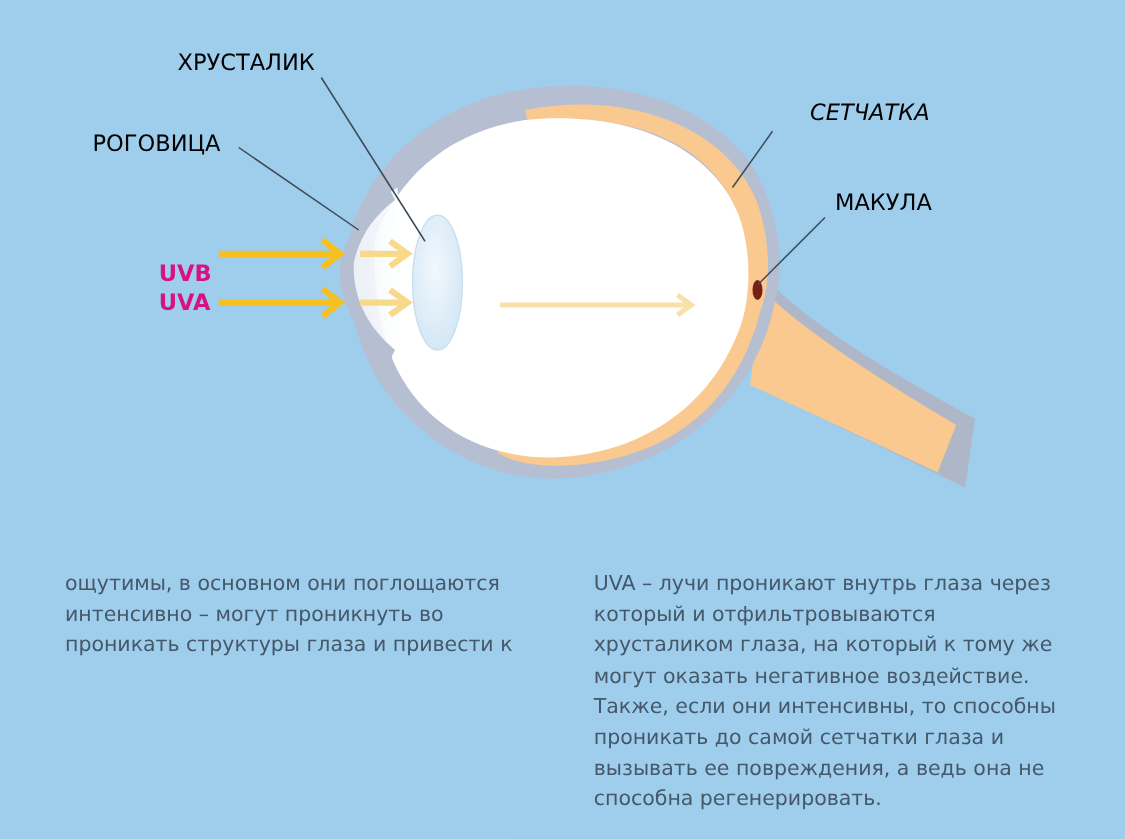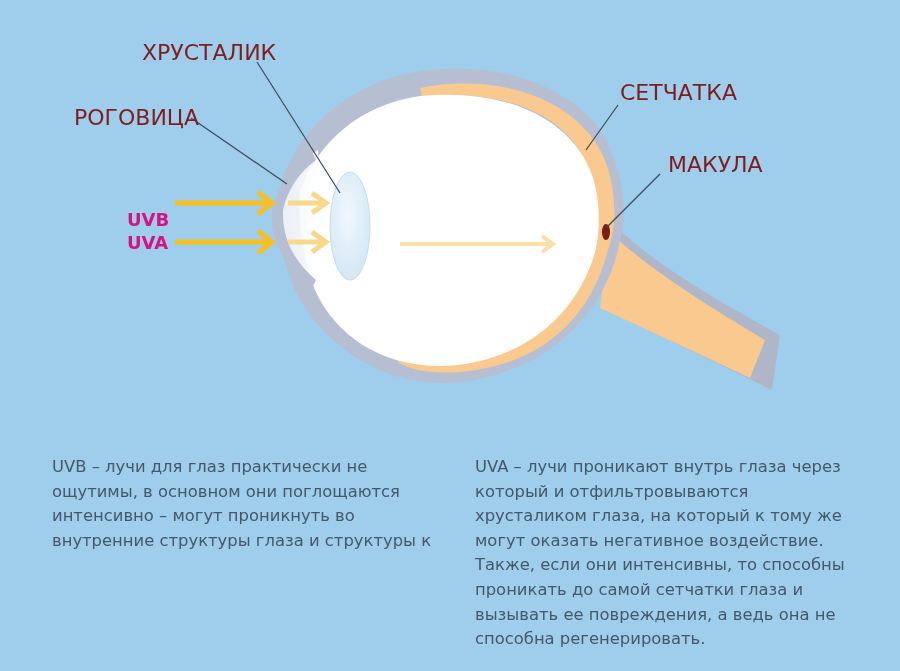--- a/index.html
+++ b/index.html
@@ -5,23 +5,23 @@
     html, body { margin: 0; padding: 0; }
     body {
       width: 900px; height: 671px; overflow: hidden;
       background: #9fcdec;
       font-family: "DejaVu Sans", sans-serif;
       position: relative;
     }
     #diagram { position: absolute; left: 0; top: 0; width: 900px; height: 440px; }
     .label {
       position: absolute;
-      color: #7f1d1d;
+      color: #000000;
       font-family: "DejaVu Sans", sans-serif;
-      font-size: 22px;
+      font-size: 18px;
       letter-spacing: 0px;
       white-space: nowrap;
     }
     .uv-label {
       position: absolute;
       color: #d8137f;
       font-family: "DejaVu Sans", sans-serif;
       font-weight: bold;
       font-size: 18px;
       white-space: nowrap;
@@ -114,31 +114,30 @@
   <g stroke="#3a4a58" stroke-width="1.2">
     <line x1="257" y1="62" x2="340" y2="193"></line>
     <line x1="191" y1="118" x2="287" y2="184"></line>
     <line x1="618" y1="105" x2="586" y2="150"></line>
     <line x1="660" y1="174" x2="606" y2="228"></line>
   </g>
 </svg>
 
 <div class="label" style="left:142px; top:40px;">ХРУСТАЛИК</div>
 <div class="label" style="left:74px; top:105px;">РОГОВИЦА</div>
-<div class="label" style="left:620px; top:80px;">СЕТЧАТКА</div>
+<div class="label" style="left:648px; top:80px;font-style:italic;">СЕТЧАТКА</div>
 <div class="label" style="left:668px; top:152px;">МАКУЛА</div>
 
 <div class="uv-label" style="left:127px; top:181px;margin-top:28px;">UVB</div>
 <div class="uv-label" style="left:127px; top:232px;">UVA</div>
 
 <div class="desc" style="left:52px; top:455px;">
-  <span class="line">UVB – лучи для глаз практически не</span>
   <span class="line">ощутимы, в основном они поглощаются</span>
   <span class="line">интенсивно – могут проникнуть во</span>
-  <span class="line">внутренние структуры глаза и структуры к</span>
+  <span class="line">проникать структуры глаза и привести к</span>
 </div>
 
 <div class="desc" style="left:475px; top:455px;">
   <span class="line">UVA – лучи проникают внутрь глаза через</span>
   <span class="line">который и отфильтровываются</span>
   <span class="line">хрусталиком глаза, на который к тому же</span>
   <span class="line">могут оказать негативное воздействие.</span>
   <span class="line">Также, если они интенсивны, то способны</span>
   <span class="line">проникать до самой сетчатки глаза и</span>
   <span class="line">вызывать ее повреждения, а ведь она не</span>

